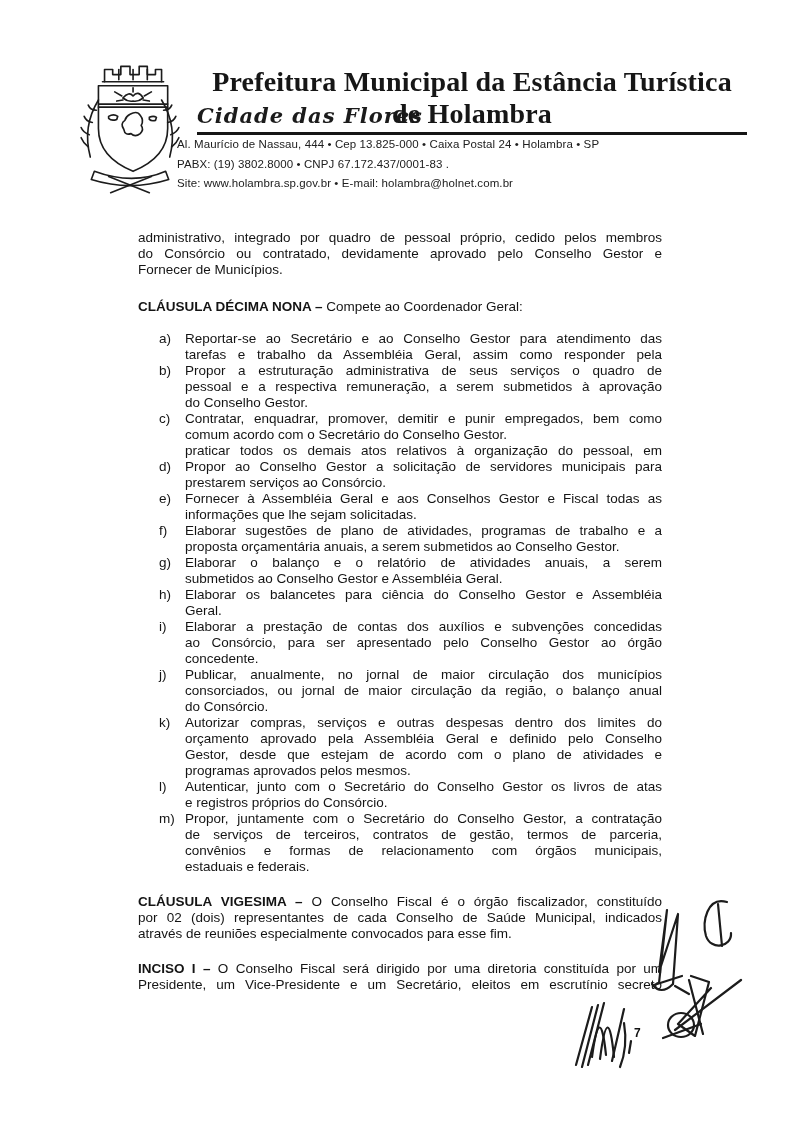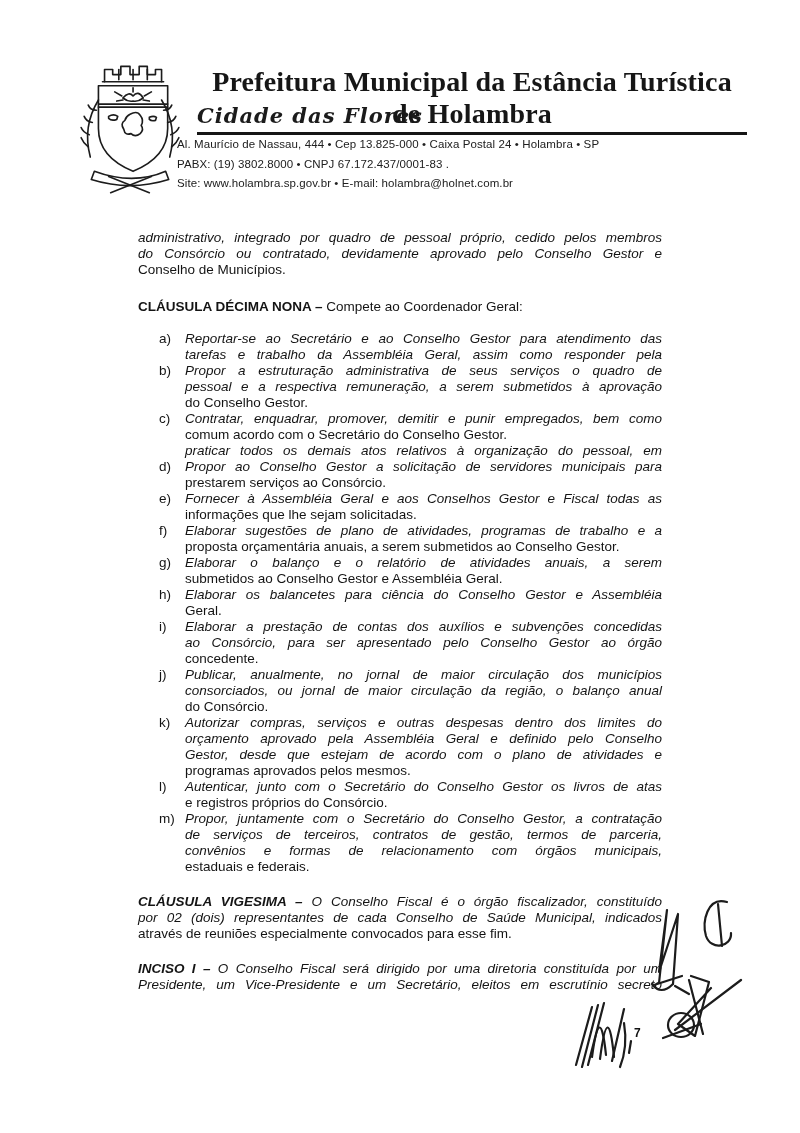--- a/index.html
+++ b/index.html
@@ -20,21 +20,21 @@
     font-family:"DejaVu Serif",serif;font-style:italic;font-weight:bold;
     font-size:21px;letter-spacing:1px;color:#1b1b1b;
   }
   .addr{position:absolute;left:177px;width:590px;
     font-size:11.5px;color:#202020;letter-spacing:.1px;}
   .addr1{top:138px}.addr2{top:158px}.addr3{top:177px}
   
   .content{position:absolute;left:138px;top:230px;width:524px;
     font-size:13.5px;line-height:16px;color:#141414;}
   .tl{min-height:16px;}
-  .tl-just{text-align:justify;text-align-last:justify;font-style:italic;}
+  .tl-just{text-align:justify;text-align-last:justify;}
   .tl-last{text-align:left;text-align-last:left;}
   .heading-line{margin-top:21px;}
   .clause-list{margin-top:16px;}
   .list-item{position:relative;padding-left:47px;}
   .list-item .letter{position:absolute;left:21px;top:0;}
   .clause{margin-top:19px;}
   b{font-weight:bold;}
   
   .sig{position:absolute;}
   .sig-right{left:645px;top:888px;width:100px;height:160px;}
@@ -88,21 +88,21 @@
   <div class="hdr-sub">Cidade das Flores</div>
   <div class="addr addr1">Al. Maurício de Nassau, 444 • Cep 13.825-000 • Caixa Postal 24 • Holambra • SP</div>
   <div class="addr addr2">PABX: (19) 3802.8000  •  CNPJ 67.172.437/0001-83 .</div>
   <div class="addr addr3">Site: www.holambra.sp.gov.br  •  E-mail: holambra@holnet.com.br</div>
 
   <div class="content">
 
     <div>
         <div class="tl tl-just">administrativo, integrado por quadro de pessoal próprio, cedido pelos membros</div>
         <div class="tl tl-just">do Consórcio ou contratado, devidamente aprovado pelo Conselho Gestor e</div>
-        <div class="tl tl-last">Conselho de Municípios.</div>
+        <div class="tl tl-last">Fornecer de Municípios.</div>
       </div>
 
     <div class="tl tl-last heading-line">
       <b>CLÁUSULA DÉCIMA NONA –</b><span> Compete ao Coordenador Geral:</span>
     </div>
 
     <div class="clause-list">
         <div class="list-item">
           <span class="letter">a)</span>
           <div class="tl tl-just">Reportar-se ao Secretário e ao Conselho Gestor para atendimento das</div>

